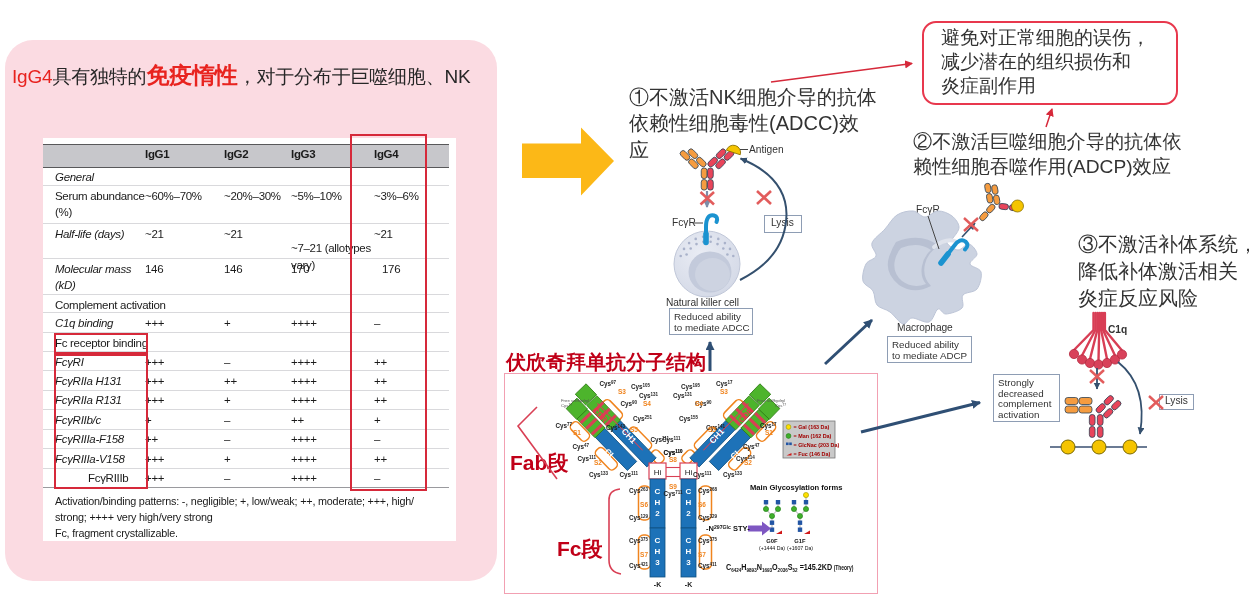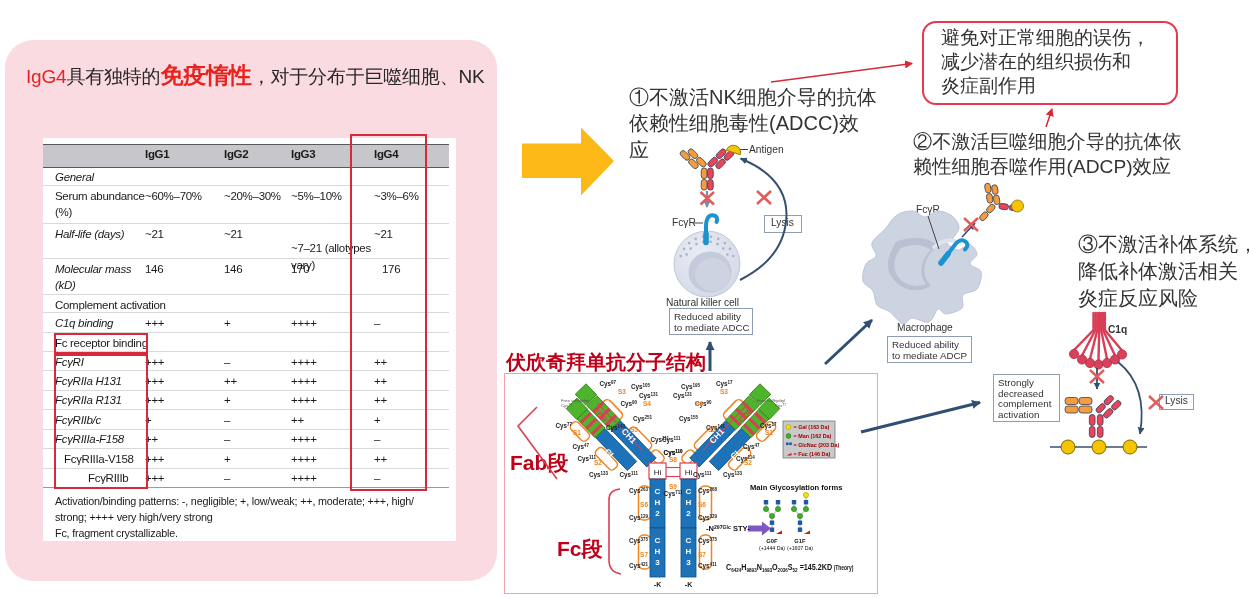--- a/index.html
+++ b/index.html
@@ -6,21 +6,21 @@
 body{width:1249px;height:599px;position:relative;font-family:"Liberation Sans",sans-serif;background:#ffffff;overflow:hidden;}
 .abs{position:absolute;}
 .cjk{color:#333333;}
 </style>
 </head>
 <body>
 
 <div class="abs" style="left:5px;top:40px;width:492px;height:541px;background:#fbdbe2;border-radius:28px;"></div>
 
 <div class="abs" style="left:10px;top:61px;width:482px;font-size:19px;letter-spacing:-0.2px;line-height:29px;color:#272727;white-space:nowrap;">
-<div style="margin-left:16px;"><span style="color:#e8231f;">IgG4</span>具有独特的<span style="color:#e8231f;font-weight:bold;font-size:23px;">免疫惰性</span>，对于分布于巨噬细胞、NK</div>
+<div style="margin-left:2px;"><span style="color:#e8231f;">IgG4</span>具有独特的<span style="color:#e8231f;font-weight:bold;font-size:23px;">免疫惰性</span>，对于分布于巨噬细胞、NK</div>
 </div>
 
 <div class="abs" style="left:43px;top:138px;width:413px;height:403px;background:#ffffff;"></div>
 
 <div id="tbl" class="abs" style="left:43px;top:144px;width:406px;font-size:11.5px;letter-spacing:-0.3px;color:#1a1a1a;">
 <div class="abs" style="left:0;top:0;width:406px;height:22px;background:#c7c7cb;border-top:1.6px solid #58585a;border-bottom:1.4px solid #58585a;"></div>
 <div class="abs" style="left:102px;top:4px;font-weight:bold;">IgG1</div>
 <div class="abs" style="left:181px;top:4px;font-weight:bold;">IgG2</div>
 <div class="abs" style="left:248px;top:4px;font-weight:bold;">IgG3</div>
 <div class="abs" style="left:331px;top:4px;font-weight:bold;">IgG4</div>
@@ -77,21 +77,21 @@
 <div class="abs" style="left:181px;top:267.8px;line-height:16.5px;">–</div>
 <div class="abs" style="left:248px;top:267.8px;line-height:16.5px;">++</div>
 <div class="abs" style="left:331px;top:267.8px;line-height:16.5px;">+</div>
 <div class="abs" style="left:0;top:284.7px;width:406px;height:1px;background:#d9d9dc;"></div>
 <div class="abs" style="left:12px;top:287.2px;font-style:italic;line-height:16.5px;">FcγRIIIa-F158</div>
 <div class="abs" style="left:102px;top:287.2px;line-height:16.5px;">++</div>
 <div class="abs" style="left:181px;top:287.2px;line-height:16.5px;">–</div>
 <div class="abs" style="left:248px;top:287.2px;line-height:16.5px;">++++</div>
 <div class="abs" style="left:331px;top:287.2px;line-height:16.5px;">–</div>
 <div class="abs" style="left:0;top:304.2px;width:406px;height:1px;background:#d9d9dc;"></div>
-<div class="abs" style="left:12px;top:306.7px;line-height:16.5px;padding-left:9px;">FcγRIIIa-V158</div>
+<div class="abs" style="left:12px;top:306.7px;font-style:italic;line-height:16.5px;">FcγRIIIa-V158</div>
 <div class="abs" style="left:102px;top:306.7px;line-height:16.5px;">+++</div>
 <div class="abs" style="left:181px;top:306.7px;line-height:16.5px;">+</div>
 <div class="abs" style="left:248px;top:306.7px;line-height:16.5px;">++++</div>
 <div class="abs" style="left:331px;top:306.7px;line-height:16.5px;">++</div>
 <div class="abs" style="left:0;top:323.6px;width:406px;height:1px;background:#d9d9dc;"></div>
 <div class="abs" style="left:12px;top:326.1px;line-height:16.5px;padding-left:33px;">FcγRIIIb</div>
 <div class="abs" style="left:102px;top:326.1px;line-height:16.5px;">+++</div>
 <div class="abs" style="left:181px;top:326.1px;line-height:16.5px;">–</div>
 <div class="abs" style="left:248px;top:326.1px;line-height:16.5px;">++++</div>
 <div class="abs" style="left:331px;top:326.1px;line-height:16.5px;">–</div>

